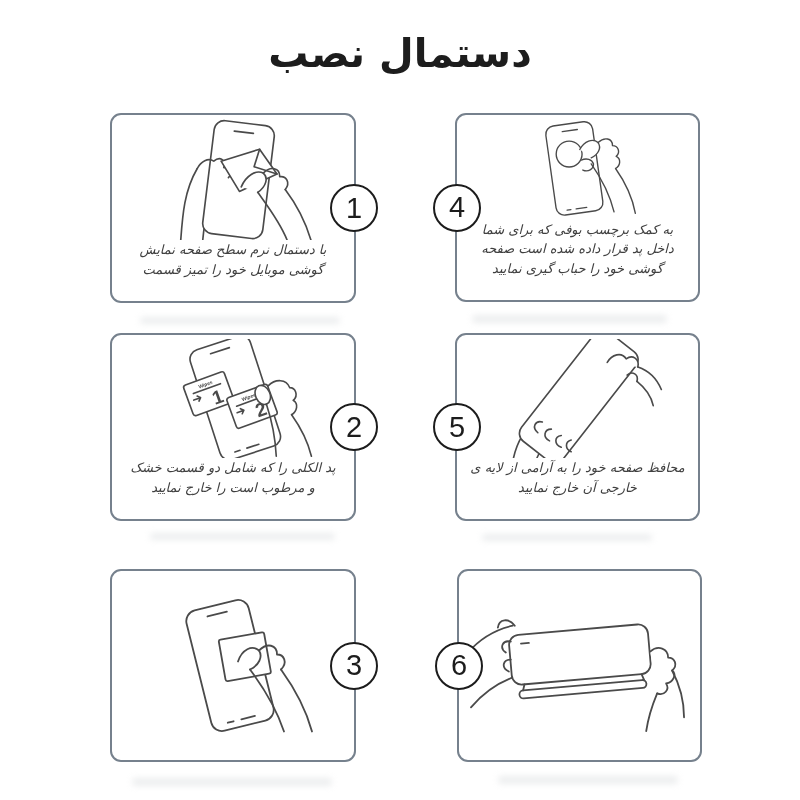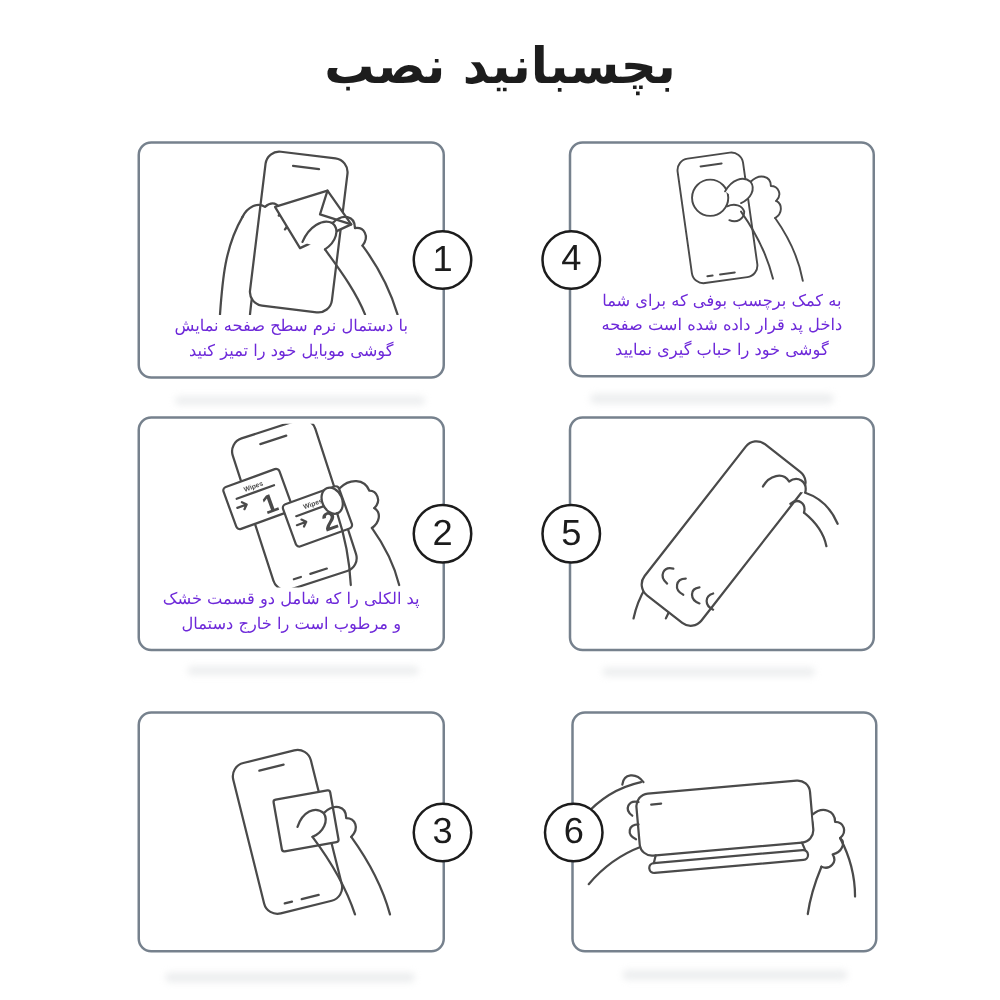--- a/index.html
+++ b/index.html
@@ -18,21 +18,21 @@
   .pos-1{left:110px;top:113px;width:246px;height:190px;}
   .pos-2{left:110px;top:333px;width:246px;height:188px;}
   .pos-3{left:110px;top:569px;width:246px;height:193px;}
   .pos-4{left:455px;top:113px;width:245px;height:189px;}
   .pos-5{left:455px;top:333px;width:245px;height:188px;}
   .pos-6{left:457px;top:569px;width:245px;height:193px;}
   .illu{flex:1;min-height:0;display:flex;align-items:center;justify-content:center;padding:4px 6px 0;}
   .illu svg{width:100%;height:100%;}
   .caption{
     direction:rtl;text-align:center;white-space:pre-line;
-    font-size:13px;line-height:1.5;color:#6d28d9;padding:0 6px 10px;
+    font-size:13px;line-height:1.5;color:#404040;padding:0 6px 22px;font-style:italic;
   }
   .badge{
     position:absolute;top:50%;transform:translateY(-50%);
     width:44px;height:44px;border-radius:50%;border:2.5px solid #1c1c1c;
     background:#ffffff;display:flex;align-items:center;justify-content:center;
     font-family:"Liberation Sans",sans-serif;font-size:29px;color:#1c1c1c;z-index:3;
   }
   .badge-right{right:-24px;}
   .badge-left{left:-24px;}
   .ink *{stroke:#4a4a4a;stroke-width:1.8;fill:none;stroke-linecap:round;stroke-linejoin:round;}
@@ -40,21 +40,21 @@
   .ink text{stroke:none;fill:#4a4a4a;}
   .pack-brand{font:600 5.5px "Liberation Sans",sans-serif;}
   .pack-num{font:700 21px "Liberation Sans",sans-serif;}
   .smudge{position:absolute;background:#cfd3d6;opacity:.38;filter:blur(3px);border-radius:4px;z-index:0;}
 </style>
 </head>
 <body>
 
 <div class="canvas">
 
-  <div class="page-title">بچسبانید نصب</div>
+  <div class="page-title">دستمال نصب</div>
 
   <div class="smudge" style="left:140px;top:317px;width:200px;height:7px;"></div>
   <div class="smudge" style="left:472px;top:315px;width:195px;height:8px;"></div>
   <div class="smudge" style="left:150px;top:533px;width:185px;height:7px;"></div>
   <div class="smudge" style="left:482px;top:534px;width:170px;height:7px;"></div>
   <div class="smudge" style="left:132px;top:778px;width:200px;height:8px;"></div>
   <div class="smudge" style="left:498px;top:776px;width:180px;height:8px;"></div>
 
   <div class="step pos-1">
     <div class="badge badge-right">1</div>
@@ -77,21 +77,21 @@
         </g>
         <g>
           <path class="solid" d="M124,74 C129,62 140,55 148,59 C154,64 151,74 142,80"></path>
           <path d="M148,59 C156,51 166,53 166,63 C173,62 178,69 172,77"></path>
           <path d="M142,80 C152,94 166,112 174,132"></path>
           <path d="M172,77 C184,93 194,112 200,132"></path>
         </g>
       </svg>
     </div>
     <div class="caption">با دستمال نرم سطح صفحه نمایش
-گوشی موبایل خود را تمیز کنید</div>
+گوشی موبایل خود را تمیز قسمت</div>
   </div>
 
   <div class="step pos-2">
     <div class="badge badge-right">2</div>
     <div class="illu">
       <svg viewBox="0 0 230 132" preserveAspectRatio="xMidYMid meet" class="ink">
         <g transform="rotate(-18 115 64)">
           <rect class="solid" x="82" y="2" width="70" height="128" rx="11"></rect>
           <line x1="106" y1="11" x2="128" y2="11"></line>
           <line x1="98" y1="123" x2="104" y2="123"></line>
@@ -114,21 +114,21 @@
         <g>
           <ellipse class="solid" cx="148" cy="62" rx="8" ry="11" transform="rotate(-24 148 62)"></ellipse>
           <path d="M154,52 C162,44 174,44 178,54 C184,54 188,62 182,68"></path>
           <path d="M182,68 C188,72 186,80 180,84"></path>
           <path d="M152,72 C158,90 162,110 163,130"></path>
           <path d="M180,84 C190,98 198,114 202,130"></path>
         </g>
       </svg>
     </div>
     <div class="caption">پد الکلی را که شامل دو قسمت خشک
-و مرطوب است را خارج دستمال</div>
+و مرطوب است را خارج نمایید</div>
   </div>
 
   <div class="step pos-3">
     <div class="badge badge-right">3</div>
     <div class="illu">
       <svg viewBox="0 0 230 132" preserveAspectRatio="xMidYMid meet" class="ink">
         <g transform="rotate(-14 112 64)">
           <rect class="solid" x="80" y="2" width="64" height="124" rx="11"></rect>
           <line x1="102" y1="11" x2="122" y2="11"></line>
           <line x1="96" y1="119" x2="102" y2="119"></line>
@@ -193,20 +193,22 @@
           <path d="M108,112 C101,114 101,122 108,125"></path>
         </g>
         <g>
           <path class="solid" d="M148,26 C153,17 164,14 169,22 C176,17 184,22 182,31"></path>
           <path d="M170,40 C176,35 183,39 181,47"></path>
           <path d="M182,31 C194,35 203,44 208,56"></path>
           <path d="M181,47 C191,55 197,64 199,74"></path>
         </g>
       </svg>
     </div>
+    <div class="caption">محافظ صفحه خود را به آرامی از لایه ی
+خارجی آن خارج نمایید</div>
   </div>
 
   <div class="step pos-6">
     <div class="badge badge-left">6</div>
     <div class="illu">
       <svg viewBox="0 0 230 132" preserveAspectRatio="xMidYMid meet" class="ink">
         <g>
           <path d="M2,52 C14,38 30,28 48,24"></path>
           <path d="M6,106 C18,92 32,82 48,76"></path>
         </g>

